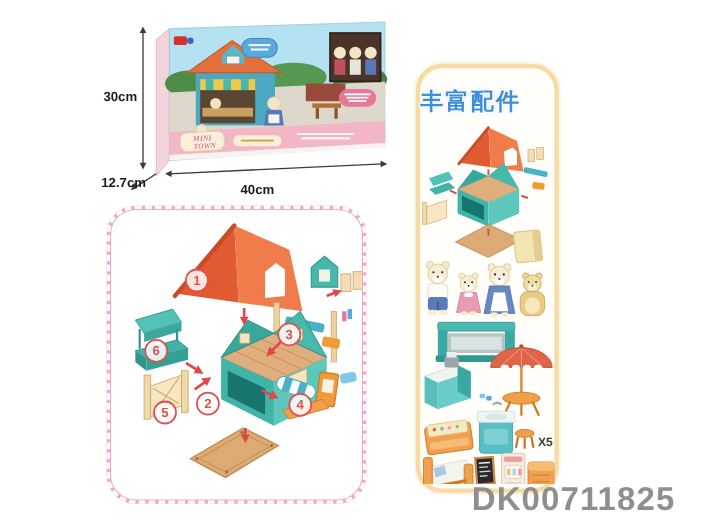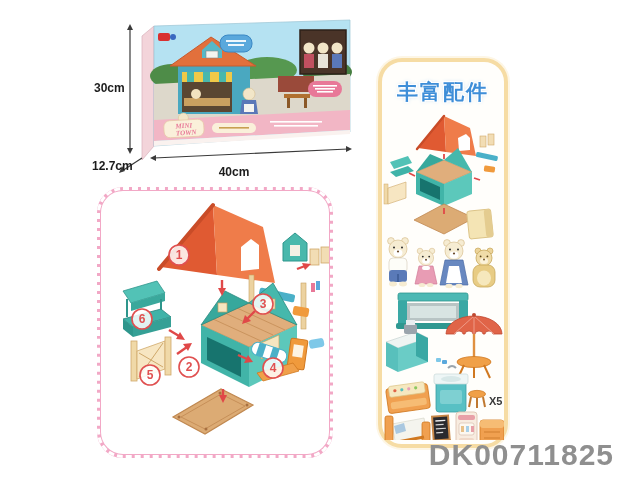--- a/index.html
+++ b/index.html
@@ -21,21 +21,21 @@
   }
   .assembly-panel svg{position:absolute;inset:0;width:100%;height:100%;}
   .part-num{font:bold 12px "Liberation Sans",sans-serif;fill:#e05050;text-anchor:middle;}
   
   .accessories-panel{
     position:absolute;left:378px;top:58px;width:122px;height:382px;
     border:4px solid #f6dca4;border-radius:24px;background:#fffefb;
     box-shadow:0 0 0 2px #fdf6e6;
   }
   .acc-title{
-    margin-top:16px;text-align:center;
+    margin-top:16px;
     font:bold 21px "Liberation Sans",sans-serif;color:#3e8ed8;letter-spacing:2px;
     text-shadow:-1px -1px 0 #fff,1px -1px 0 #fff,-1px 1px 0 #fff,1px 1px 0 #fff,0 0 4px #bcd8f2;
   }
   .acc-art{display:block;margin:4px auto 0 auto;}
   .qty-text{font:bold 11px "Liberation Sans",sans-serif;fill:#3a3a3a;}
   
   .product-code{
     position:absolute;right:26px;top:438px;
     font:bold 30px "Liberation Sans",sans-serif;color:#8f8f8f;letter-spacing:1px;
   }

